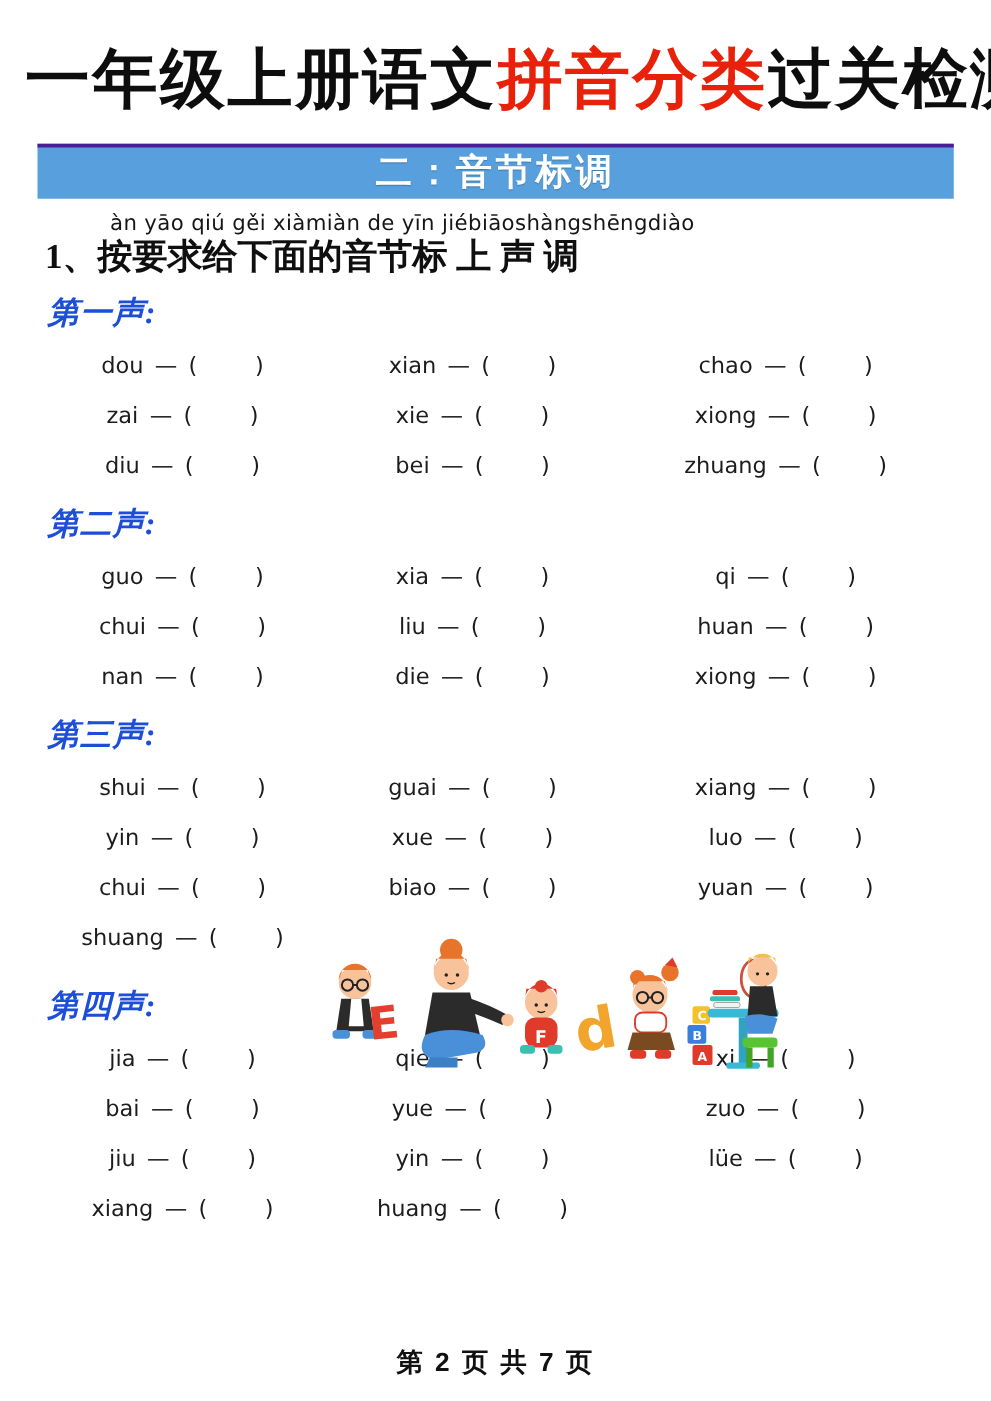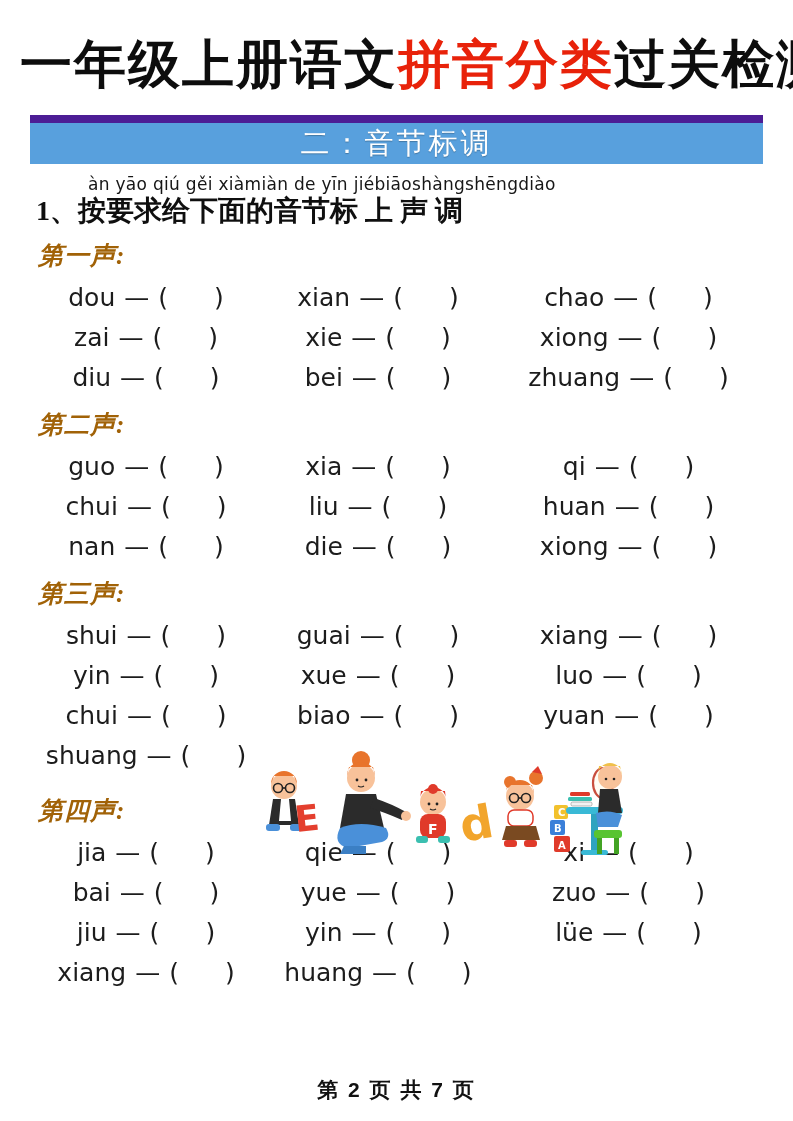--- a/index.html
+++ b/index.html
@@ -22,25 +22,25 @@
     letter-spacing:2px;
     color:#0d0d0d;
     white-space:nowrap;
   }
   .title .red{color:#e8220a;}
   
   .banner{
     margin:15px 30px 0;
     height:41px;
     background:#58a0dd;
-    border-top:8px solid #4c1d95;
+    border-top:3px solid #4c1d95;
     color:#ffffff;
     text-align:center;
     font-size:29px;
-    font-weight:400;
+    font-weight:700;
     line-height:41px;
     font-family:"Liberation Serif", serif;
     letter-spacing:3px;
     text-shadow:0 1px 1px rgba(0,0,0,0.25);
   }
   
   .q-block{margin:10px 0 0 36px;}
   .pinyin-line{
     margin-left:52px;
     font-size:17px;
@@ -51,39 +51,39 @@
   .q-heading{
     font-family:"Liberation Serif", serif;
     font-weight:700;
     font-size:28px;
     line-height:34px;
     color:#0f0f0f;
   }
   
   .tone-label{
     margin:11px 0 0 38px;
-    color:#a16207;
+    color:#1d4ed8;
     font-family:"Liberation Serif", serif;
     font-style:italic;
     font-weight:700;
     font-size:25px;
     line-height:33px;
     letter-spacing:1px;
   }
   .grid{
     margin:5px 40px 0 40px;
     display:grid;
     grid-template-columns:212px 252px 1fr;
   }
   .cell{
     height:40px;
     display:flex;
     align-items:center;
     justify-content:center;
-    font-size:25px;
+    font-size:18px;
     color:#1c1c1c;
     font-family:"DejaVu Sans", sans-serif;
   }
   .cell .syl{margin-right:9px;}
   .cell .dash{margin-right:9px; font-weight:400;}
   .cell .open{margin-right:2px;}
   .cell .blank{display:inline-block;width:44px;height:30px;}
   .tone4-gap{margin-top:19px;}
   
   .illustration{

